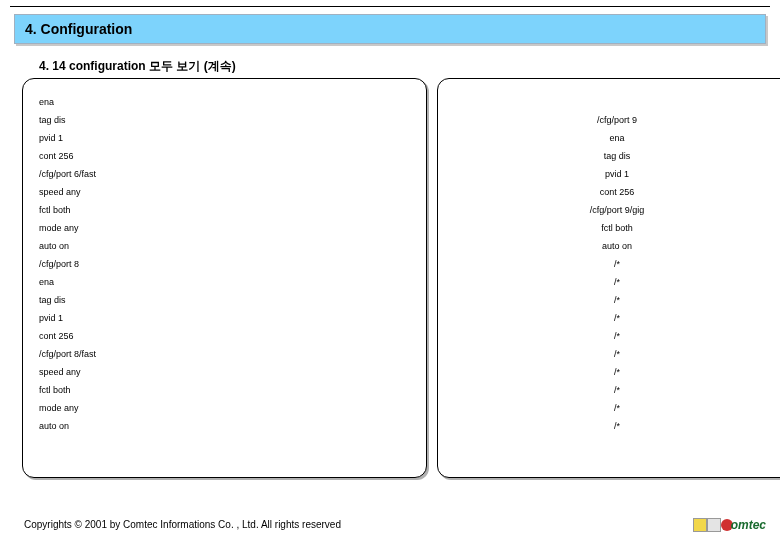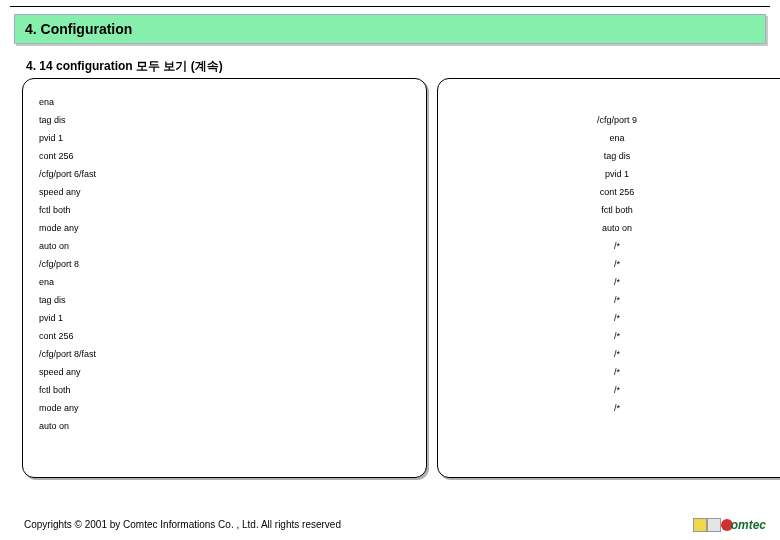--- a/index.html
+++ b/index.html
@@ -14,35 +14,35 @@
   }
   .topline {
     position: absolute;
     top: 6px; left: 10px; right: 10px;
     border-top: 1px solid #000;
   }
   .header-box {
     position: absolute;
     top: 14px; left: 14px; right: 14px;
     height: 30px;
-    background: #86efac;
+    background: #7dd3fc;
     border: 1px solid #a0b0c0;
     box-shadow: 2px 2px 0 #c8c8c8;
     display: flex;
     align-items: center;
     padding-left: 10px;
   }
   .header-title {
     font-weight: bold;
     font-size: 14px;
     color: #000;
   }
   .subtitle {
     position: absolute;
-    top: 58px; left: 26px;
+    top: 58px; left: 39px;
     font-weight: bold;
     font-size: 12px;
     color: #000;
   }
   .panel {
     position: absolute;
     top: 78px;
     height: 400px;
     background: #fff;
     border: 1.5px solid #000;
@@ -128,20 +128,21 @@
   <div class="cfg-line">auto on</div>
 </div>
 
 <div class="panel panel-right">
   <div style="height:18px"></div>
   <div class="cfg-line">/cfg/port 9</div>
   <div class="cfg-line">ena</div>
   <div class="cfg-line">tag dis</div>
   <div class="cfg-line">pvid 1</div>
   <div class="cfg-line">cont 256</div>
+  <div class="cfg-line">/cfg/port 9/gig</div>
   <div class="cfg-line">fctl both</div>
   <div class="cfg-line">auto on</div>
   <div class="cfg-line">/*</div>
   <div class="cfg-line">/*</div>
   <div class="cfg-line">/*</div>
   <div class="cfg-line">/*</div>
   <div class="cfg-line">/*</div>
   <div class="cfg-line">/*</div>
   <div class="cfg-line">/*</div>
   <div class="cfg-line">/*</div>

